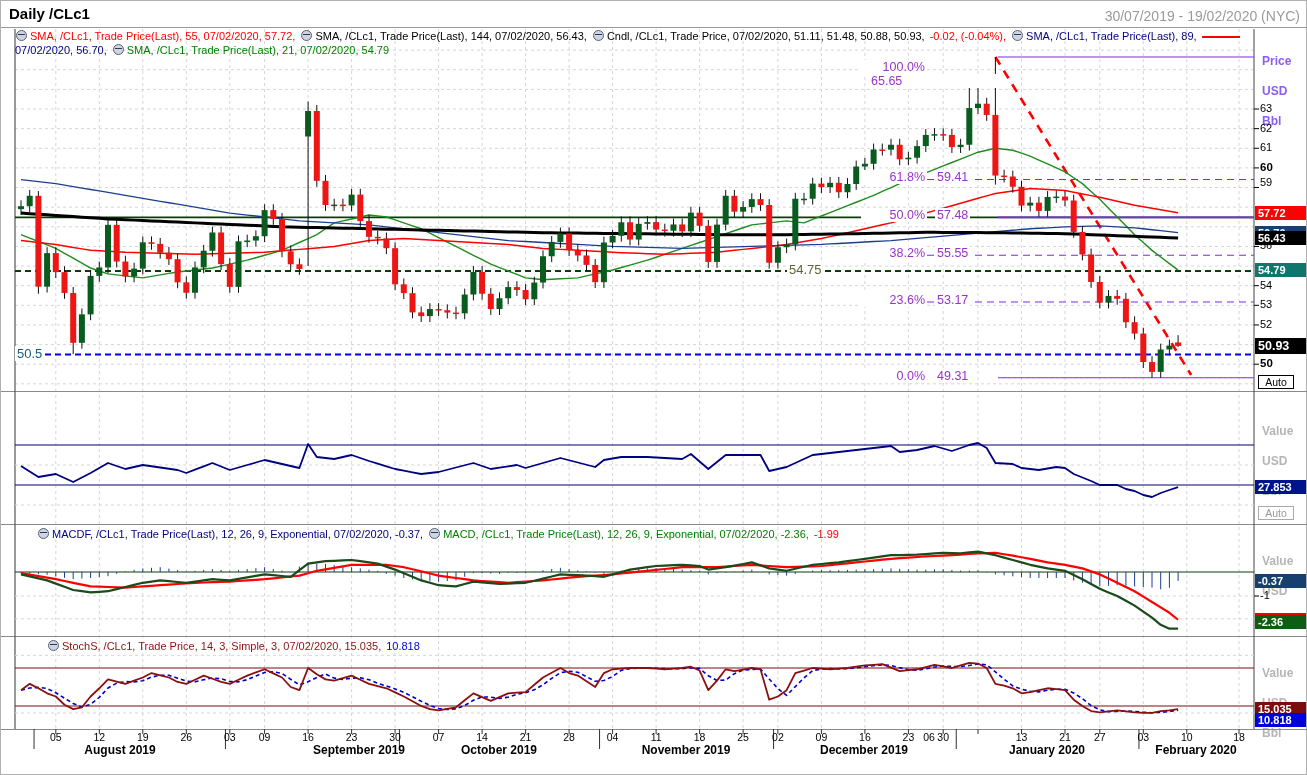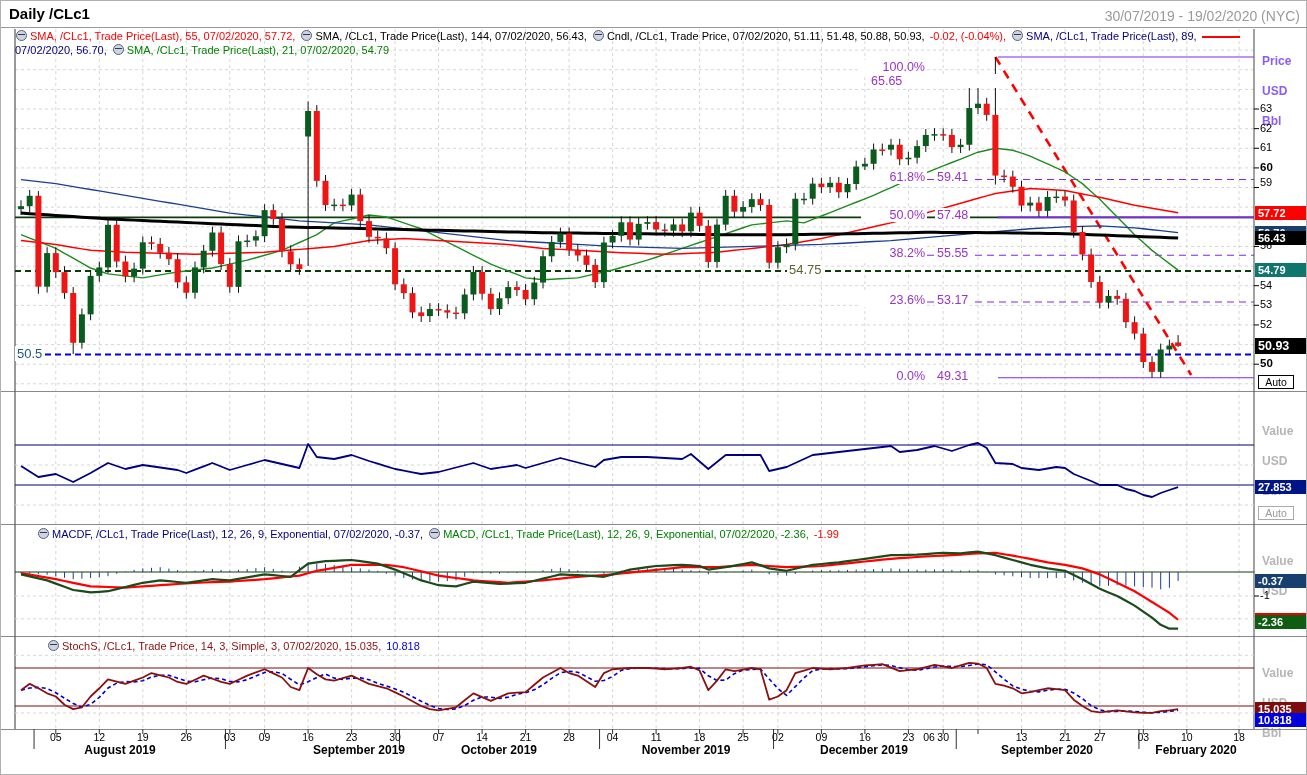--- a/index.html
+++ b/index.html
@@ -606,21 +606,21 @@
       <div class="daylbl" style="left: 1064px;">21</div>
       <div class="daylbl" style="left: 1098.8px;">27</div>
       <div class="daylbl" style="left: 1142.3px;">03</div>
       <div class="daylbl" style="left: 1185.8px;">10</div>
       <div class="daylbl" style="left: 1238px;">18</div>
       <div class="monthlbl" style="left: 119px;">August 2019</div>
       <div class="monthlbl" style="left: 311px; margin-left: 47px;">September 2019</div>
       <div class="monthlbl" style="left: 498px;">October 2019</div>
       <div class="monthlbl" style="left: 685px;">November 2019</div>
       <div class="monthlbl" style="left: 863px;">December 2019</div>
-      <div class="monthlbl" style="left: 1046px;">September 2020</div>
+      <div class="monthlbl" style="left: 1046px;">January 2020</div>
       <div class="monthlbl" style="left: 1195px;">February 2020</div>
       <div class="ptick" style="top: 101.019px;">63</div>
       <div class="ptick" style="top: 120.65px;">62</div>
       <div class="ptick" style="top: 140.28px;">61</div>
       <div class="ptick bold" style="top: 159.91px;">60</div>
       <div class="ptick" style="top: 175px; text-align: center;">59</div>
       <div class="ptick" style="top: 238.429px;">56</div>
       <div class="ptick" style="top: 277.69px;">54</div>
       <div class="ptick" style="top: 297.32px;">53</div>
       <div class="ptick" style="top: 316.95px;">52</div>

